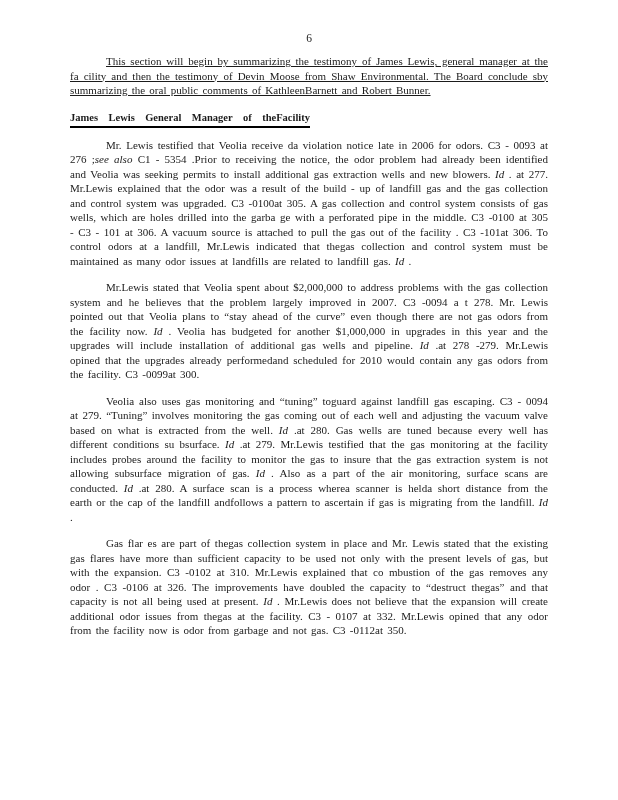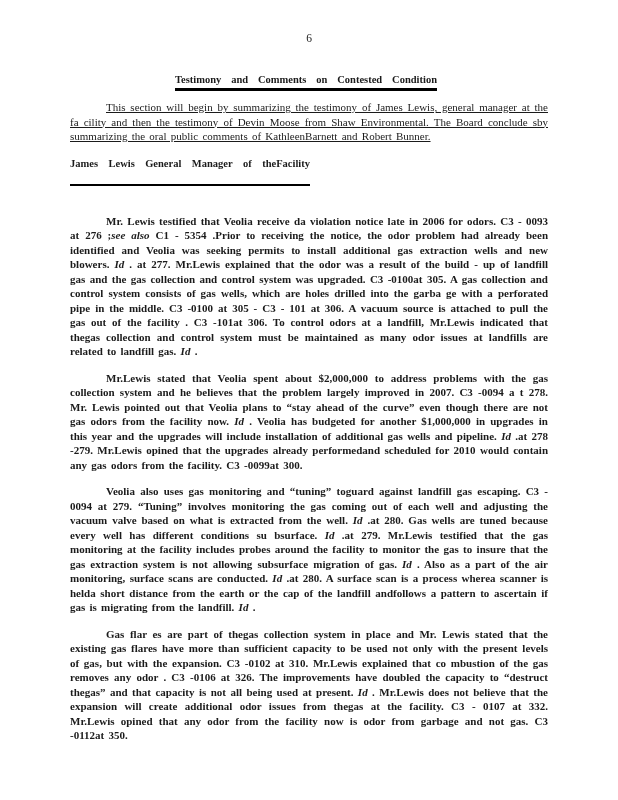--- a/index.html
+++ b/index.html
@@ -37,43 +37,42 @@
   }
   .section-heading {
     width: 240px;
     margin: 14px 0 0 0;
     font-size: 10.5px;
     font-weight: bold;
     line-height: 12px;
     text-align: justify;
     text-align-last: justify;
     border-bottom: 2px solid #000000;
-    padding-bottom: 14px;
+    padding-bottom: 2px;
   }
   .paragraphs { margin: 0; }
   .intro-block { margin-top: 9px; text-decoration: underline; }
-  .body-block { margin-top: 28px; font-weight: bold; }
+  .body-block { margin-top: 10px; }
   .para {
     margin: 0 0 12px 0;
     font-size: 11px;
     line-height: 14.5px;
     text-align: justify;
     text-indent: 36px;
     word-spacing: 1.5px;
   }
   .para:last-child { margin-bottom: 0; }
   .italic { font-style: italic; }
 </style>
 </head>
 <body>
 
 <div class="page">
   <div class="page-number">6</div>
 
-  <div class="main-heading">Testimony and Comments on Contested Condition</div>
 
   <div class="paragraphs intro-block">
       <p class="para"><span>This section will begin by summarizing the testimony of James Lewis, general manager at the fa cility and then the testimony of Devin Moose from Shaw Environmental. The Board conclude sby summarizing the oral public comments of KathleenBarnett and Robert Bunner.</span></p>
     </div>
 
   <div class="section-heading">James Lewis General Manager of theFacility</div>
 
   <div class="paragraphs body-block">
       <p class="para"><span>Mr. Lewis testified that Veolia receive da violation notice late in 2006 for odors. C3 - 0093 at 276 ;</span><span class="italic">see also</span><span> C1 - 5354 .Prior to receiving the notice, the odor problem had already been identified and Veolia was seeking permits to install additional gas extraction wells and new blowers. </span><span class="italic">Id</span><span> . at 277. Mr.Lewis explained that the odor was a result of the build - up of landfill gas and the gas collection and control system was upgraded. C3 -0100at 305. A gas collection and control system consists of gas wells, which are holes drilled into the garba ge with a perforated pipe in the middle. C3 -0100 at 305 - C3 - 101 at 306. A vacuum source is attached to pull the gas out of the facility . C3 -101at 306. To control odors at a landfill, Mr.Lewis indicated that thegas collection and control system must be maintained as many odor issues at landfills are related to landfill gas. </span><span class="italic">Id</span><span> .</span></p>
       <p class="para"><span>Mr.Lewis stated that Veolia spent about $2,000,000 to address problems with the gas collection system and he believes that the problem largely improved in 2007. C3 -0094 a t 278. Mr. Lewis pointed out that Veolia plans to “stay ahead of the curve” even though there are not gas odors from the facility now. </span><span class="italic">Id</span><span> . Veolia has budgeted for another $1,000,000 in upgrades in this year and the upgrades will include installation of additional gas wells and pipeline. </span><span class="italic">Id</span><span> .at 278 -279. Mr.Lewis opined that the upgrades already performedand scheduled for 2010 would contain any gas odors from the facility. C3 -0099at 300.</span></p>

